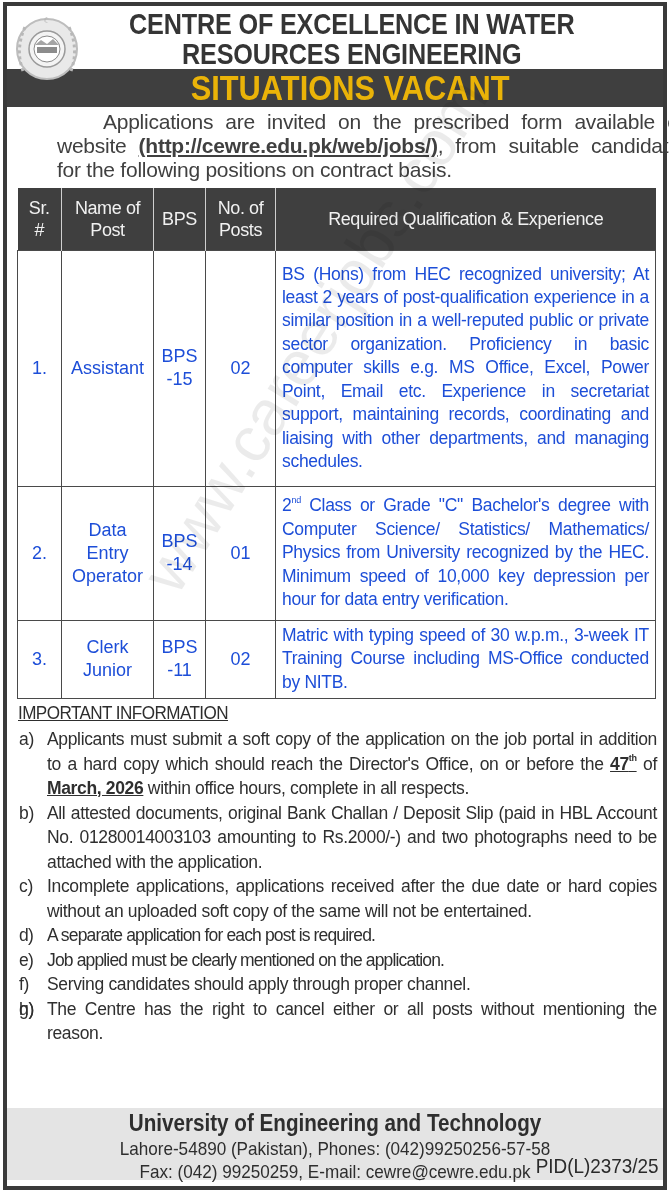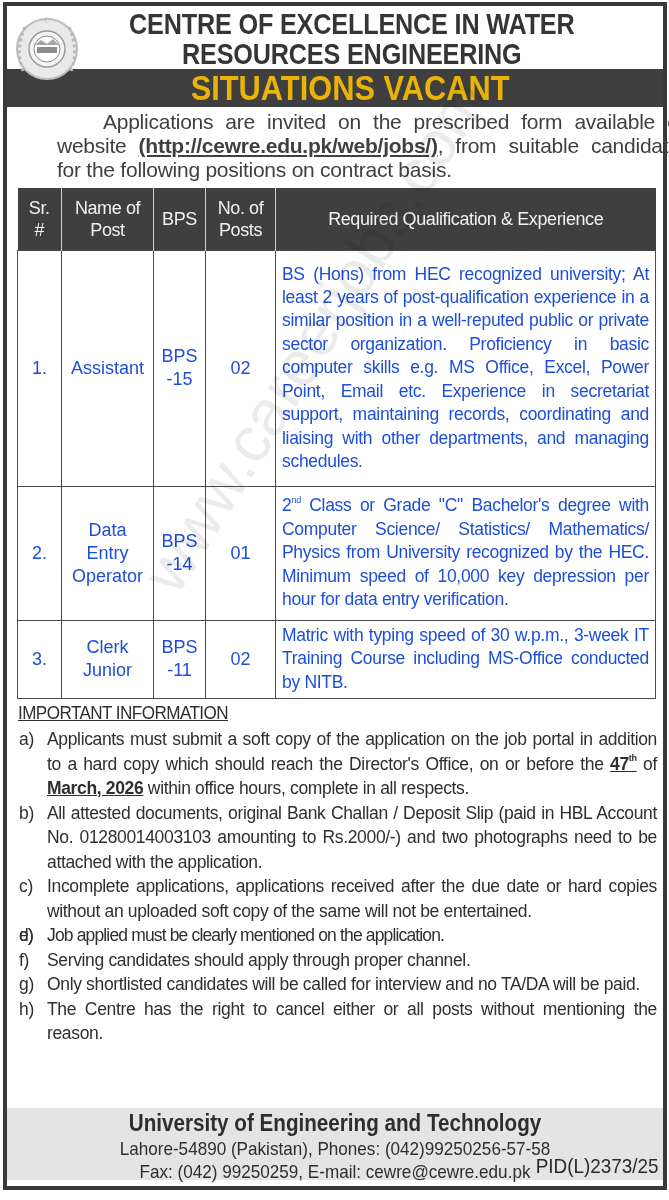--- a/index.html
+++ b/index.html
@@ -172,24 +172,24 @@
   </table>
 
   <div class="info-title">IMPORTANT INFORMATION</div>
 
   <ul class="info-list">
     <li>
       <span class="marker">a)</span><span>Applicants must submit a soft copy of the application on the job portal in addition to a hard copy which should reach the Director's Office, on or before the </span><span class="u"><span>47</span><sup>th</sup></span><span> of </span><span class="u">March, 2026</span><span> within office hours, complete in all respects.</span>
     </li>
     <li><span class="marker">b)</span><span>All attested documents, original Bank Challan / Deposit Slip (paid in HBL Account No. 01280014003103 amounting to Rs.2000/-) and two photographs need to be attached with the application.</span></li>
     <li><span class="marker">c)</span><span>Incomplete applications, applications received after the due date or hard copies without an uploaded soft copy of the same will not be entertained.</span></li>
-    <li class="tight"><span class="marker">d)</span></li>
+    <li class="tight"><span class="marker">d)</span><span>A separate application for each post is required.</span></li>
     <li class="tight"><span class="marker">e)</span><span>Job applied must be clearly mentioned on the application.</span></li>
     <li><span class="marker">f)</span><span>Serving candidates should apply through proper channel.</span></li>
-    <li><span class="marker">g)</span><span>Only shortlisted candidates will be called for interview and no TA/DA will be paid.</span></li>
+    <li><span class="marker">g)</span></li>
     <li><span class="marker">h)</span><span>The Centre has the right to cancel either or all posts without mentioning the reason.</span></li>
   </ul>
 
   <div class="footer">
     <div class="uni">University of Engineering and Technology</div>
     <div class="addr">Lahore-54890 (Pakistan), Phones: (042)99250256-57-58</div>
     <div class="fax">Fax: (042) 99250259, E-mail: cewre@cewre.edu.pk</div>
     <div class="pid">PID(L)2373/25</div>
   </div>
 

